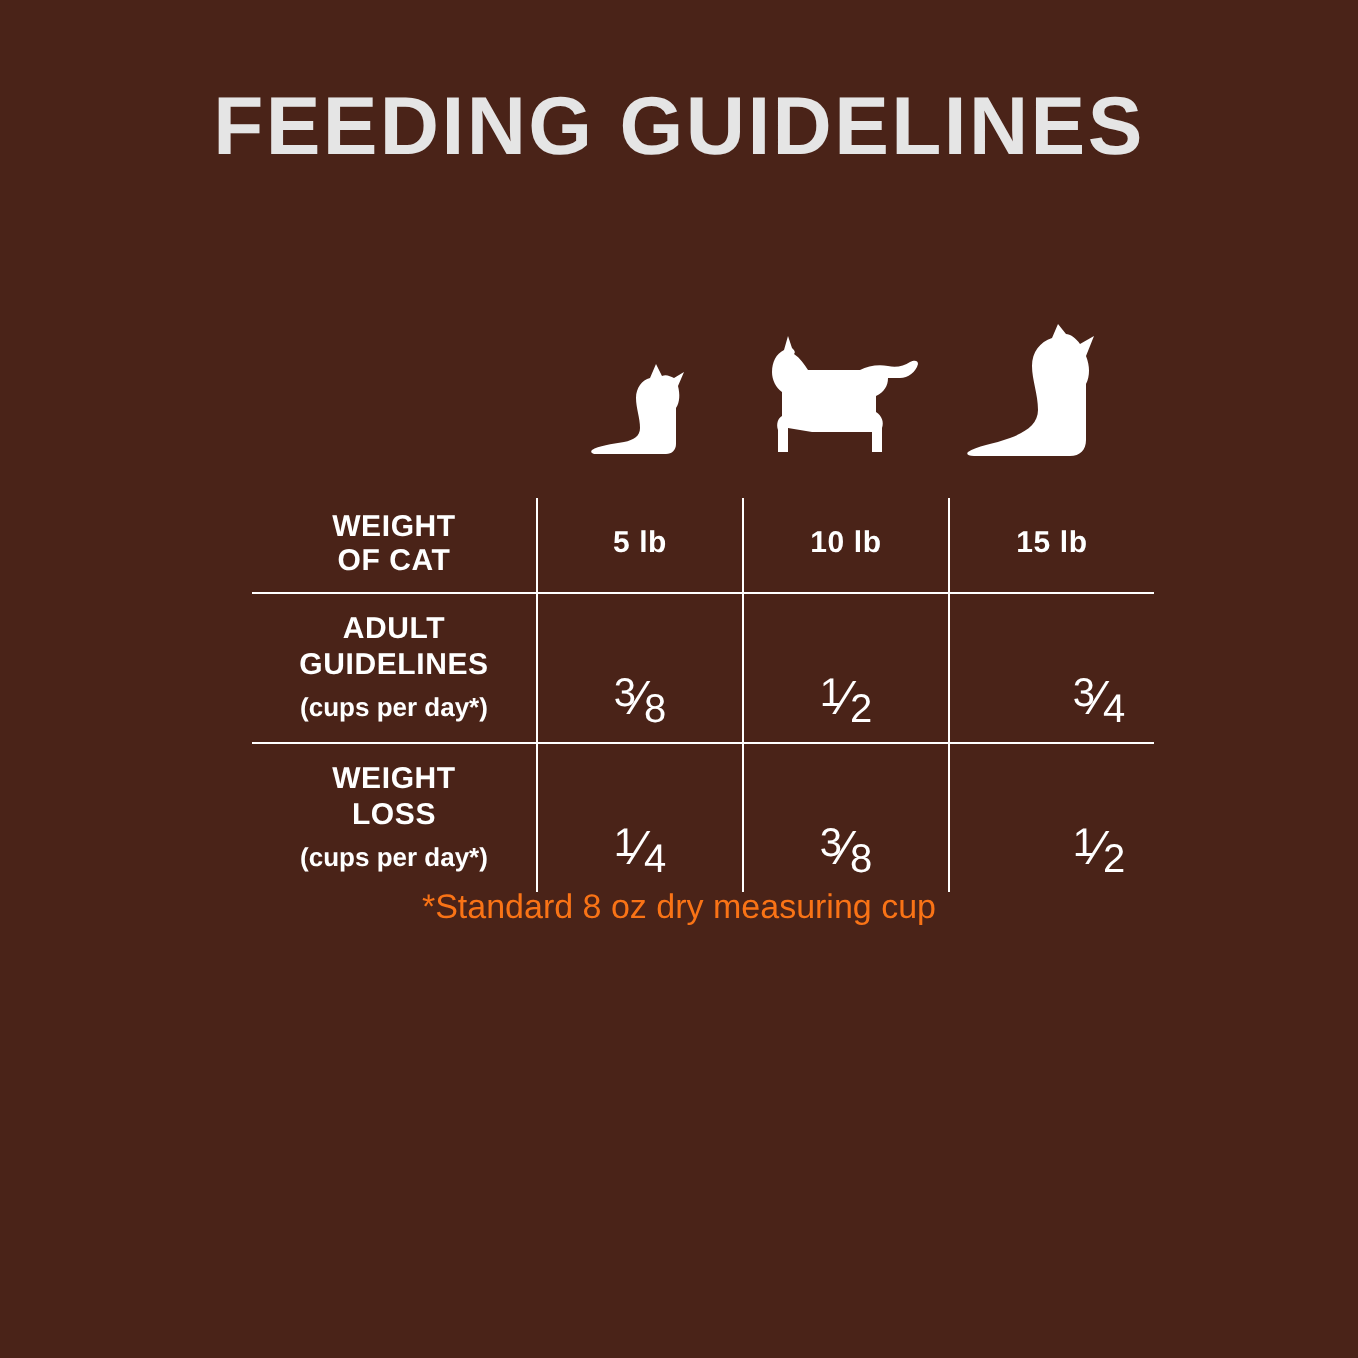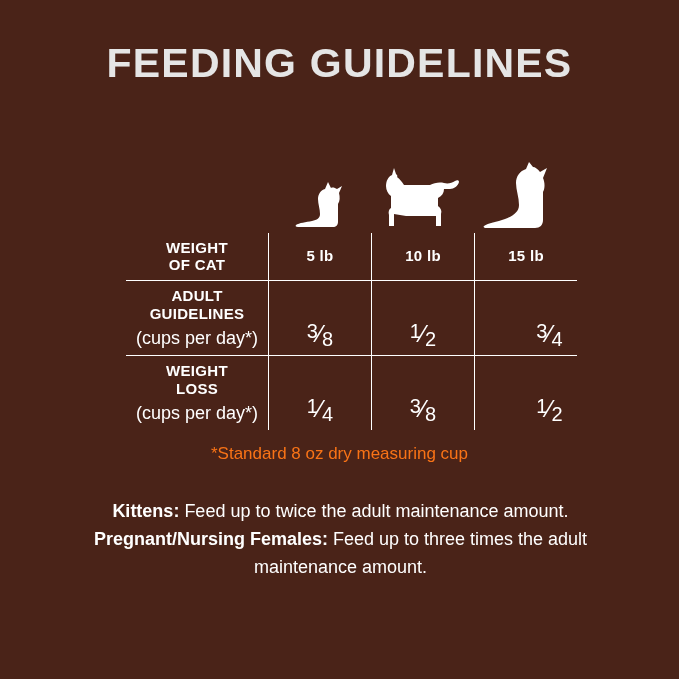--- a/index.html
+++ b/index.html
@@ -40,21 +40,21 @@
   }
   .cat-slot {
     position: absolute;
     bottom: 0;
     text-align: center;
   }
   .cat-slot svg { display: block; margin: 0 auto; }
 
   .table-wrap {
     position: absolute;
-    top: 233px;
+    top: 249px;
     left: 126px;
     width: 440px;
   }
   table.feeding {
     border-collapse: collapse;
     width: 440px;
     table-layout: fixed;
   }
   table.feeding th, table.feeding td {
     border: 1px solid #ffffff;
@@ -88,22 +88,22 @@
   }
   table.feeding tr.data-row td.last {
     border-right: none;
     padding-left: 48px;
   }
   table.feeding tr.data-row:last-child td {
     border-bottom: none;
   }
   .sublabel {
     display: block;
-    font-size: 18px;
-    font-weight: normal;
+    font-size: 13px;
+    font-weight: bold;
     letter-spacing: 0;
     margin-top: 6px;
   }
   .frac {
     display: inline-block;
     font-size: 20px;
     line-height: 1;
     margin-top: 32px;
   }
   .frac .num {
@@ -213,18 +213,14 @@
         <td class="last">
           <span class="frac"><span class="num">1</span><span class="slash">⁄</span><span class="den">2</span></span>
         </td>
       </tr>
     </tbody>
       </table>
   </div>
 
   <div class="footnote">*Standard 8 oz dry measuring cup</div>
 
-  <div class="notes">
-    <span class="note-line"><b>Kittens:</b><span> Feed up to twice the adult maintenance amount.</span></span>
-    <span><b>Pregnant/Nursing Females:</b><span> Feed up to three times the adult maintenance amount.</span></span>
-  </div>
 
 </div>
 
 </body></html>

